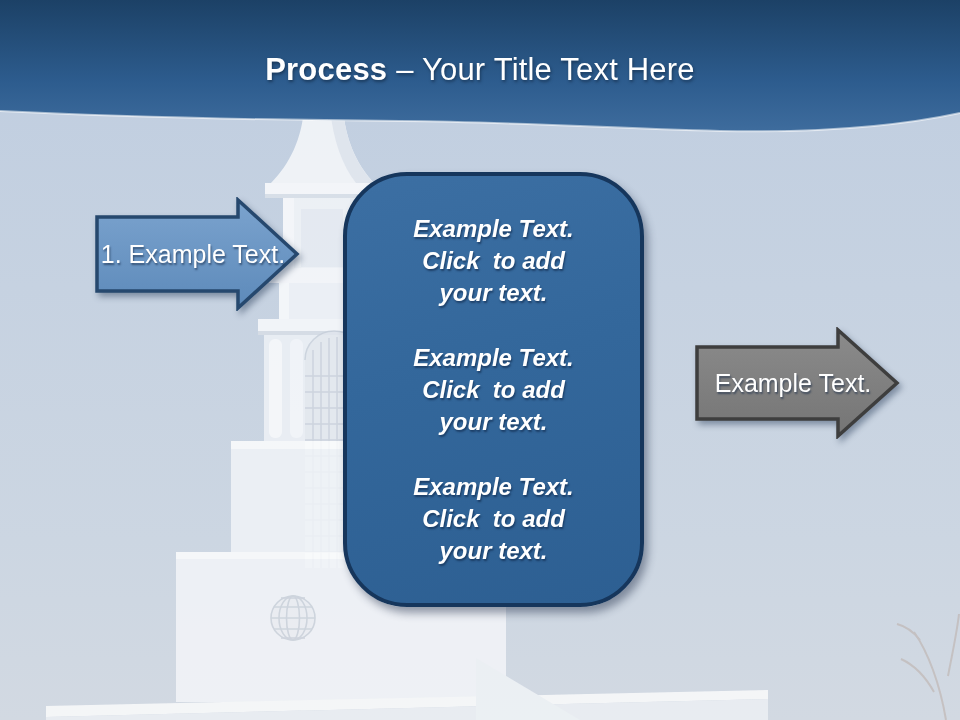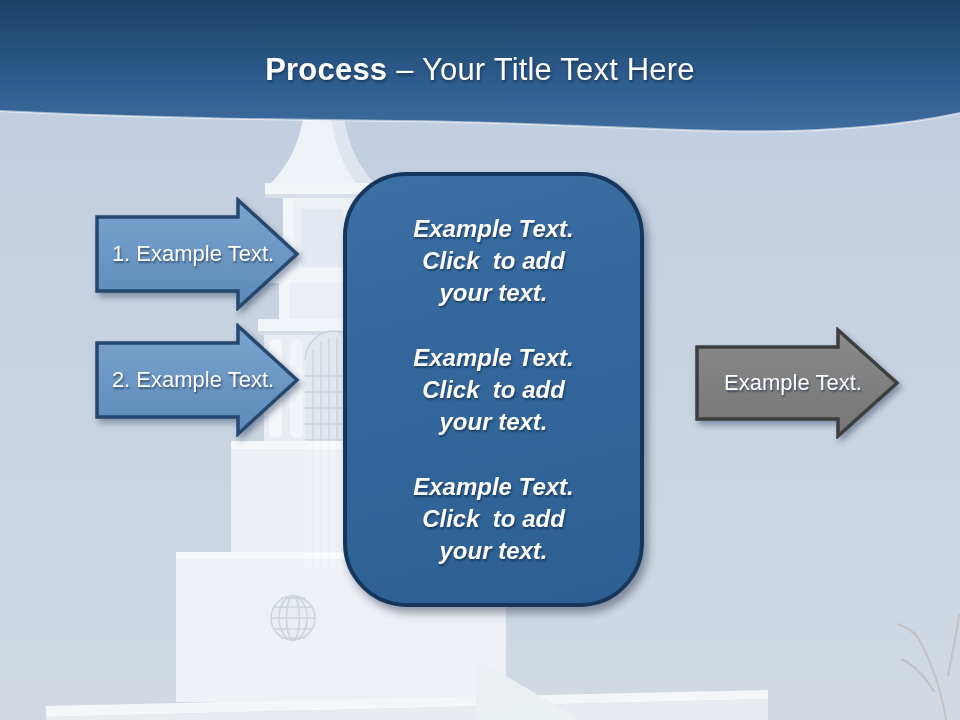--- a/index.html
+++ b/index.html
@@ -19,21 +19,21 @@
   .title-rest{font-weight:400;margin-left:9px;}
 
   .step{position:absolute;width:206px;height:114px;z-index:2;}
   #step1{left:94px;top:197px;}
   #step2{left:94px;top:323px;}
   #step3{left:94px;top:444px;}
   .step svg, .result svg{position:absolute;inset:0;filter:drop-shadow(3px 4px 3px rgba(35,55,85,.45));}
   .shape-label{
     position:absolute;top:0;bottom:0;left:0;right:8px;
     display:flex;align-items:center;justify-content:center;
-    color:#ffffff;font-size:22px;z-index:2;
+    color:#ffffff;font-size:25px;z-index:2;
     text-shadow:1px 2px 2px rgba(20,40,70,.6);
   }
   .result{position:absolute;left:694px;top:327px;width:206px;height:112px;z-index:2;}
 
   .center-box{
     position:absolute;left:343px;top:172px;width:301px;height:435px;z-index:2;
     box-sizing:border-box;border:4px solid #16365c;border-radius:64px;
     background:linear-gradient(165deg,#3c6fa3 0%,#33679b 45%,#2d5f92 100%);
     box-shadow:4px 6px 9px rgba(30,45,70,.45);
     display:flex;flex-direction:column;justify-content:center;gap:33px;
@@ -131,26 +131,20 @@
     <span class="title-bold">Process</span><span class="title-rest">– Your Title Text Here</span>
   </div>
 
   <div class="step" id="step1">
     <svg width="206" height="114" viewBox="0 0 206 114">
       <polygon points="3,20 144,20 144,3 203,57 144,111 144,94 3,94" fill="url(#gradBlueArrow)" stroke="#26486e" stroke-width="3.5" stroke-miterlimit="10"></polygon>
     </svg>
     <div class="shape-label">1. Example Text.</div>
   </div>
 
-  <div class="step" id="step2">
-    <svg width="206" height="114" viewBox="0 0 206 114">
-      <polygon points="3,20 144,20 144,3 203,57 144,111 144,94 3,94" fill="url(#gradBlueArrow)" stroke="#26486e" stroke-width="3.5" stroke-miterlimit="10"></polygon>
-    </svg>
-    <div class="shape-label">2. Example Text.</div>
-  </div>
 
 
   <div class="center-box">
     <div class="box-block">
       <span class="box-line">Example Text.</span>
       <span class="box-line">Click  to add</span>
       <span class="box-line">your text.</span>
     </div>
     <div class="box-block">
       <span class="box-line">Example Text.</span>

